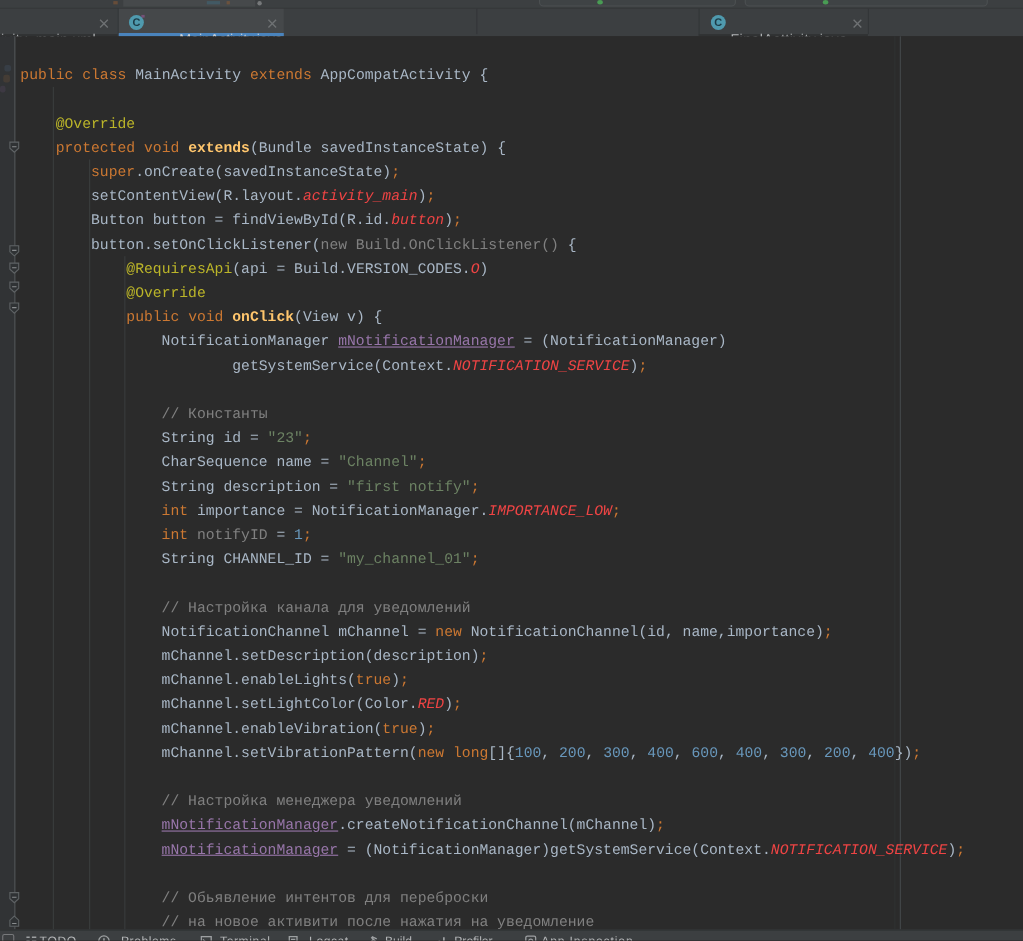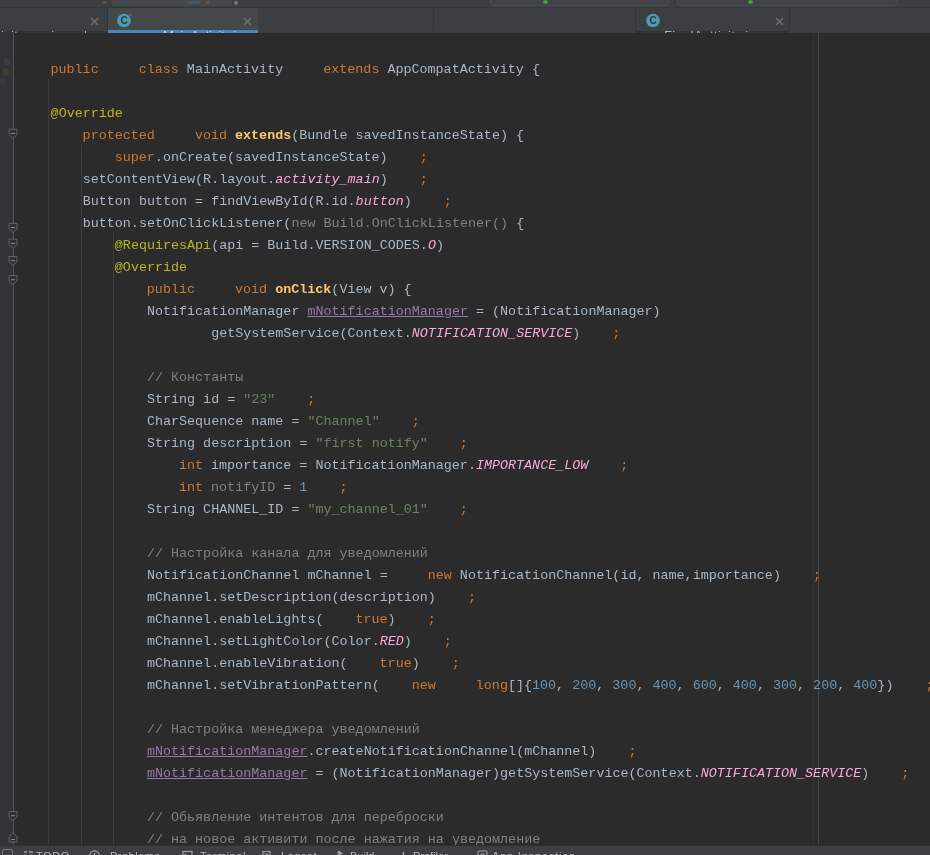--- a/index.html
+++ b/index.html
@@ -20,27 +20,27 @@
   .tclose{position:absolute;top:8px;}
   .tsep{position:absolute;top:0;width:1px;height:23px;background:#333638;}
 
   
   #editor{left:0;top:33px;width:930px;height:812px;background:#2b2b2b;}
   #gutter{left:0;top:0;width:13px;height:812px;background:#313335;}
   .vline{position:absolute;width:1px;background:#3a3d3e;}
   #code{position:absolute;left:18.5px;top:25.8px;margin:0;
         font-family:"Liberation Mono", monospace;font-size:13.38px;line-height:22px;
         color:#a9b7c6;}
-  .k{color:#cc7832;margin-left:32px;}
+  .k{color:#cc7832;}
   .m{color:#ffc66d;font-weight:bold;}
   .a{color:#bbb529;}
   .s{color:#6c8263;}
   .n{color:#6897bb;}
   .c{color:#808080;}
-  .fi{color:#f9a8d4;font-style:italic;}
+  .fi{color:#ef4444;font-style:italic;}
   .u{color:#9876aa;text-decoration:underline;}
 
   
   #botbar{left:0;top:845px;width:930px;height:10px;background:#3c3f41;border-top:1px solid #2e3132;}
   .bi{position:absolute;top:4px;font-size:11px;color:#b4b6b8;white-space:nowrap;}
   .bico{position:absolute;top:4px;width:11px;height:11px;}
 </style>
 </head>
 <body>
 <div class="abs" id="topstrip">

